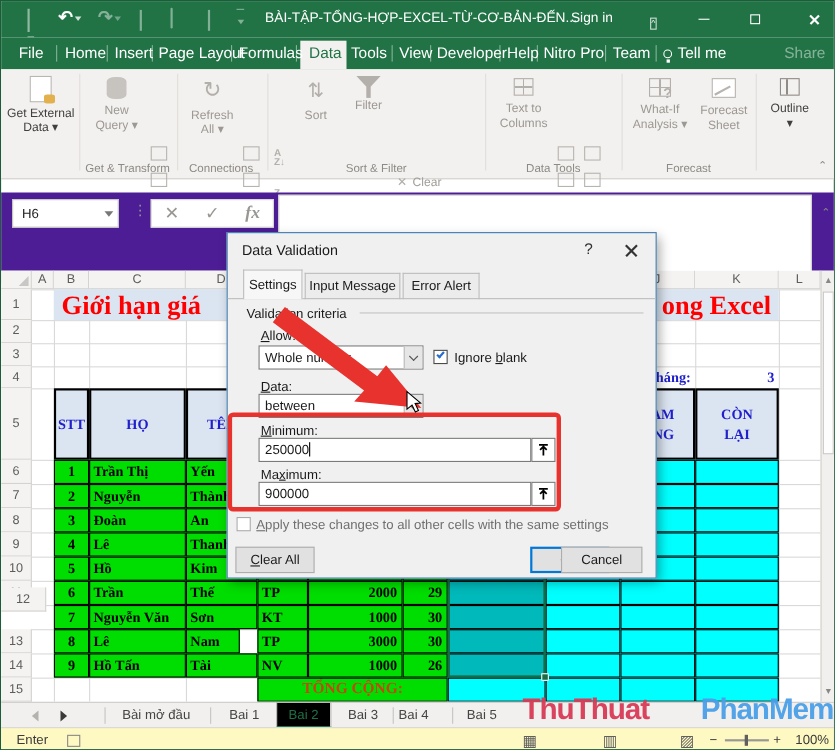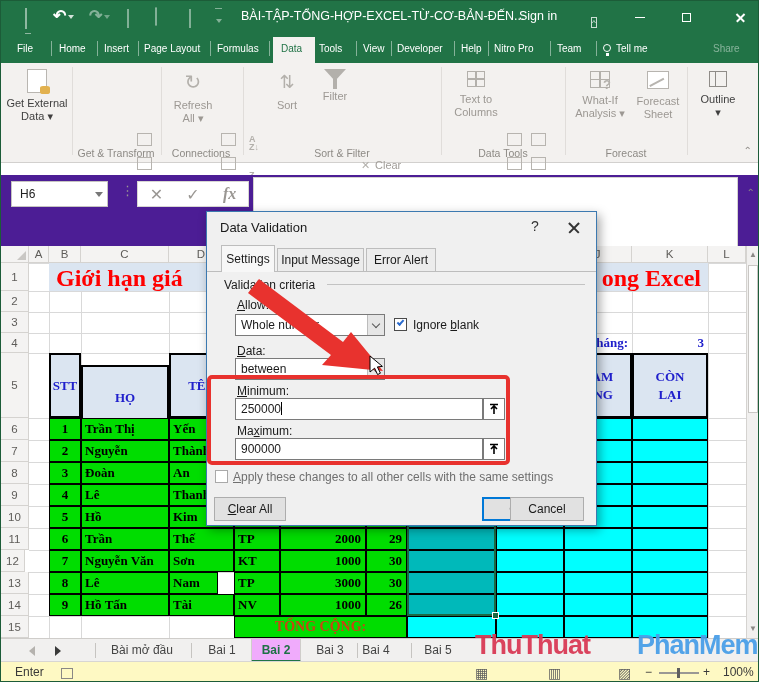--- a/index.html
+++ b/index.html
@@ -15,21 +15,21 @@
   .disk i{display:block;width:6px;height:4px;margin:5px auto 0;background:rgba(255,255,255,.9);}
   .undo{color:#fff;font-size:16px;font-weight:bold;opacity:1;}
   .dim{opacity:.45;}
   .mini-caret{display:inline-block;width:0;height:0;border-left:3px solid transparent;border-right:3px solid transparent;border-top:4px solid rgba(255,255,255,.8);margin-left:2px;vertical-align:middle;}
   .doc-ico{width:10px;height:13px;border:1.5px solid rgba(255,255,255,.8);}
   .folder-ico{width:14px;height:9px;border:1.5px solid rgba(255,255,255,.8);border-radius:1px;margin-top:3px;}
   .clip-ico{width:11px;height:13px;border:1.5px solid rgba(255,255,255,.8);}
   .ribopt{width:14px;height:12px;border:1.5px solid rgba(255,255,255,.85);color:#fff;font-size:8px;line-height:9px;text-align:center;}
   
   #tabrow{position:absolute;left:0;top:33px;width:759px;height:29px;background:var(--green);}
-  .rtab{position:absolute;top:0;height:29px;line-height:29px;color:#fff;font-size:10px;white-space:nowrap;}
+  .rtab{position:absolute;top:0;height:29px;line-height:29px;color:#fff;font-size:14px;white-space:nowrap;}
   .rtab-sep{position:absolute;top:7px;width:1px;height:15px;background:rgba(255,255,255,.45);}
   #tab-active-box{position:absolute;left:272px;top:3px;width:42px;height:26px;background:#f3f1ef;}
   .rtab.active{color:#217346;}
   #share-tab{color:rgba(255,255,255,.45);}
   .bulb{display:inline-block;width:8px;height:8px;border:1.5px solid #fff;border-radius:50%;position:relative;top:0px;margin-right:5px;}
   .bulb:after{content:"";position:absolute;left:2px;top:8px;width:3px;height:3px;background:#fff;}
   
   #ribbon{position:absolute;left:0;top:62px;width:759px;height:100px;background:#f3f1ef;border-bottom:1px solid #d2d0ce;}
   .rsep{position:absolute;top:4px;width:1px;height:88px;background:#e0ddda;}
   .rbig{position:absolute;top:4px;height:88px;text-align:center;font-size:11px;color:#9c9893;line-height:13px;}
@@ -103,21 +103,21 @@
   .refedit{position:absolute;width:22px;height:22px;background:#fff;border:1px solid #7a7a7a;display:flex;align-items:center;justify-content:center;}
   .dbtn{position:absolute;height:24px;background:#e1e1e1;border:1px solid #adadad;text-align:center;line-height:22px;font-size:12px;}
   .dbtn.focus{border:2px solid var(--okblue);line-height:20px;margin-left:47px;}
   .graytxt{color:#6f6f6f;}
   
   #annot{position:absolute;left:0;top:0;width:759px;height:682px;z-index:30;pointer-events:none;}
   #redrect{position:absolute;left:206px;top:374px;width:303px;height:90px;border:4px solid var(--ared);border-radius:5px;z-index:30;pointer-events:none;}
   
   #tabsbar{position:absolute;left:0;top:637px;width:759px;height:23px;background:#f1f0ef;border-top:1px solid #cfcdca;font-size:12px;color:#444;}
   .stab{position:absolute;top:0;height:23px;line-height:22px;text-align:center;white-space:nowrap;}
-  .stab.active{background:#f0abfc;color:#1e7145;font-weight:bold;border-bottom:2px solid var(--green);border-left:1px solid #cfcdca;border-right:1px solid #cfcdca;}
+  .stab.active{background:#000000;color:#1e7145;font-weight:normal;border-bottom:2px solid var(--green);border-left:1px solid #cfcdca;border-right:1px solid #cfcdca;}
   .stab-sep{position:absolute;top:4px;width:1px;height:15px;background:#c6c4c1;}
   .navtri{position:absolute;top:7px;width:0;height:0;}
   .tri-l{border-top:5px solid transparent;border-bottom:5px solid transparent;border-right:6px solid #b5b2ae;}
   .tri-r{border-top:5px solid transparent;border-bottom:5px solid transparent;border-left:6px solid #3a3a3a;}
   #watermark{position:absolute;left:474px;top:629px;z-index:50;font-size:27px;font-weight:bold;white-space:nowrap;letter-spacing:-1px;opacity:.95;}
   
   #statusbar{position:absolute;left:0;top:660px;width:759px;height:22px;background:#fef9c3;border-top:1px solid #d8d6d3;font-size:12px;color:#3a3a3a;}
   .sb{position:absolute;top:3px;}
   .viewico{position:absolute;top:3px;font-size:14px;color:#5f5f5f;}
   #zoom-track{position:absolute;left:658px;top:10px;width:40px;height:2px;background:#9a9894;}
@@ -183,20 +183,24 @@
   </div>
 
   <div id="ribbon">
     <div class="rbig on" style="left:4px;width:64px">
       <div class="ric ico-page">
           <span class="ico-db"></span>
         </div>
       <span>Get External Data</span> ▾
     </div>
     <div class="rsep" style="left:71px"></div>
+    <div class="rbig" style="left:78px;width:54px">
+      <div class="ric ico-cyl" style="margin:3px auto 5px"></div>
+      <span>New Query</span> ▾
+    </div>
     <div class="mini-grid" style="left:136px;top:70px"></div>
     <div class="mini-grid" style="left:136px;top:94px"></div>
     <div class="mini-grid" style="left:136px;top:118px"></div>
     <div class="rgl" style="left:72px;width:86px">Get &amp; Transform</div>
     <div class="rsep" style="left:160px"></div>
     <div class="rbig" style="left:166px;width:52px">
       <div class="ric" style="font-size:20px;color:#b3b0ab;line-height:26px">↻</div>
       <span>Refresh All</span> ▾
     </div>
     <div class="mini-grid" style="left:220px;top:70px"></div>
@@ -307,31 +311,31 @@
       <div class="rh" style="position: absolute; left: 0px; top: 45px; width: 28px; height: 21px;">2</div>
       <div class="rh" style="position: absolute; left: 0px; top: 66px; width: 28px; height: 21px;">3</div>
       <div class="rh" style="position: absolute; left: 0px; top: 87px; width: 28px; height: 20px;">4</div>
       <div class="rh" style="position: absolute; left: 0px; top: 107px; width: 28px; height: 65px;">5</div>
       <div class="rh" style="position: absolute; left: 0px; top: 172px; width: 28px; height: 22px;">6</div>
       <div class="rh" style="position: absolute; left: 0px; top: 194px; width: 28px; height: 22px;">7</div>
       <div class="rh" style="position: absolute; left: 0px; top: 216px; width: 28px; height: 22px;">8</div>
       <div class="rh" style="position: absolute; left: 0px; top: 238px; width: 28px; height: 22px;">9</div>
       <div class="rh" style="position: absolute; left: 0px; top: 260px; width: 28px; height: 22px;">10</div>
       <div class="rh" style="position: absolute; left: 0px; top: 282px; width: 28px; height: 22px;">11</div>
-      <div class="rh" style="position: absolute; left: 0px; top: 304px; width: 24px; height: 22px;">12</div>
+      <div class="rh" style="position: absolute; left: 0px; top: 288px; width: 41px; height: 22px;">12</div>
       <div class="rh" style="position: absolute; left: 0px; top: 326px; width: 28px; height: 22px;">13</div>
       <div class="rh" style="position: absolute; left: 0px; top: 348px; width: 28px; height: 22px;">14</div>
       <div class="rh" style="position: absolute; left: 0px; top: 370px; width: 28px; height: 22px;">15</div>
       <div class="cell c-titlebg" style="position: absolute; left: 48px; top: 17px; width: 659px; height: 28px;"></div>
       <div class="sheet-title" style="position: absolute; left: 55px; top: 19px; width: 420px; height: 27px;">Giới hạn giá</div>
       <div class="sheet-title" style="position: absolute; left: 500px; top: 19px; width: 200px; height: 27px; text-align: right;">ong Excel</div>
       <div class="cell c-month" style="position: absolute; left: 563px; top: 87px; width: 68px; height: 20px;">Tháng:</div>
       <div class="cell c-month" style="position: absolute; left: 631px; top: 87px; width: 76px; height: 20px;">3</div>
       <div class="cell c-hdr" style="position: absolute; left: 48px; top: 107px; width: 32px; height: 65px; padding: 0px 8px;">STT</div>
-      <div class="cell c-hdr" style="position: absolute; left: 80px; top: 107px; width: 88px; height: 65px; margin-top: 12px;">HỌ</div>
+      <div class="cell c-hdr" style="position: absolute; left: 80px; top: 107px; width: 88px; height: 65px;">HỌ</div>
       <div class="cell c-hdr" style="position: absolute; left: 168px; top: 107px; width: 65px; height: 65px;">TÊN</div>
       <div class="cell c-hdr" style="position: absolute; left: 563px; top: 107px; width: 68px; height: 65px; padding: 0px 14px;">TẠM ỨNG</div>
       <div class="cell c-hdr" style="position: absolute; left: 631px; top: 107px; width: 76px; height: 65px; padding: 0px 16px;">CÒN LẠI</div>
       <div class="cell c-g c-center" style="position: absolute; left: 48px; top: 172px; width: 32px; height: 22px;">1</div>
       <div class="cell c-g" style="position: absolute; left: 80px; top: 172px; width: 88px; height: 22px;">Trần Thị</div>
       <div class="cell c-g" style="position: absolute; left: 168px; top: 172px; width: 65px; height: 22px;">Yến</div>
       <div class="cell c-g" style="position: absolute; left: 233px; top: 172px; width: 46px; height: 22px;"></div>
       <div class="cell c-g c-right" style="position: absolute; left: 279px; top: 172px; width: 86px; height: 22px;"></div>
       <div class="cell c-g c-right" style="position: absolute; left: 365px; top: 172px; width: 41px; height: 22px;"></div>
       <div class="cell c-teal" style="position: absolute; left: 406px; top: 172px; width: 89px; height: 22px;"></div>

